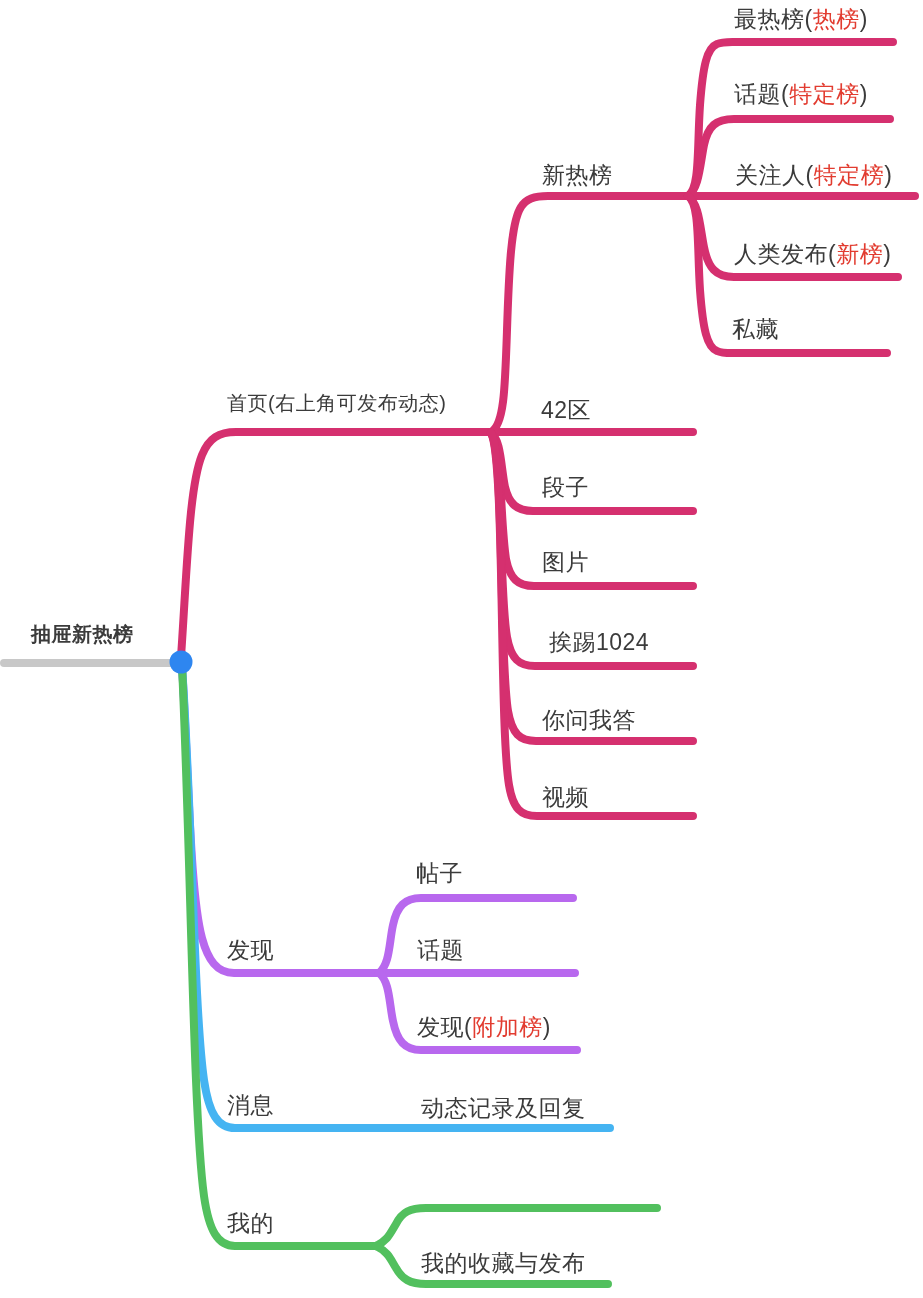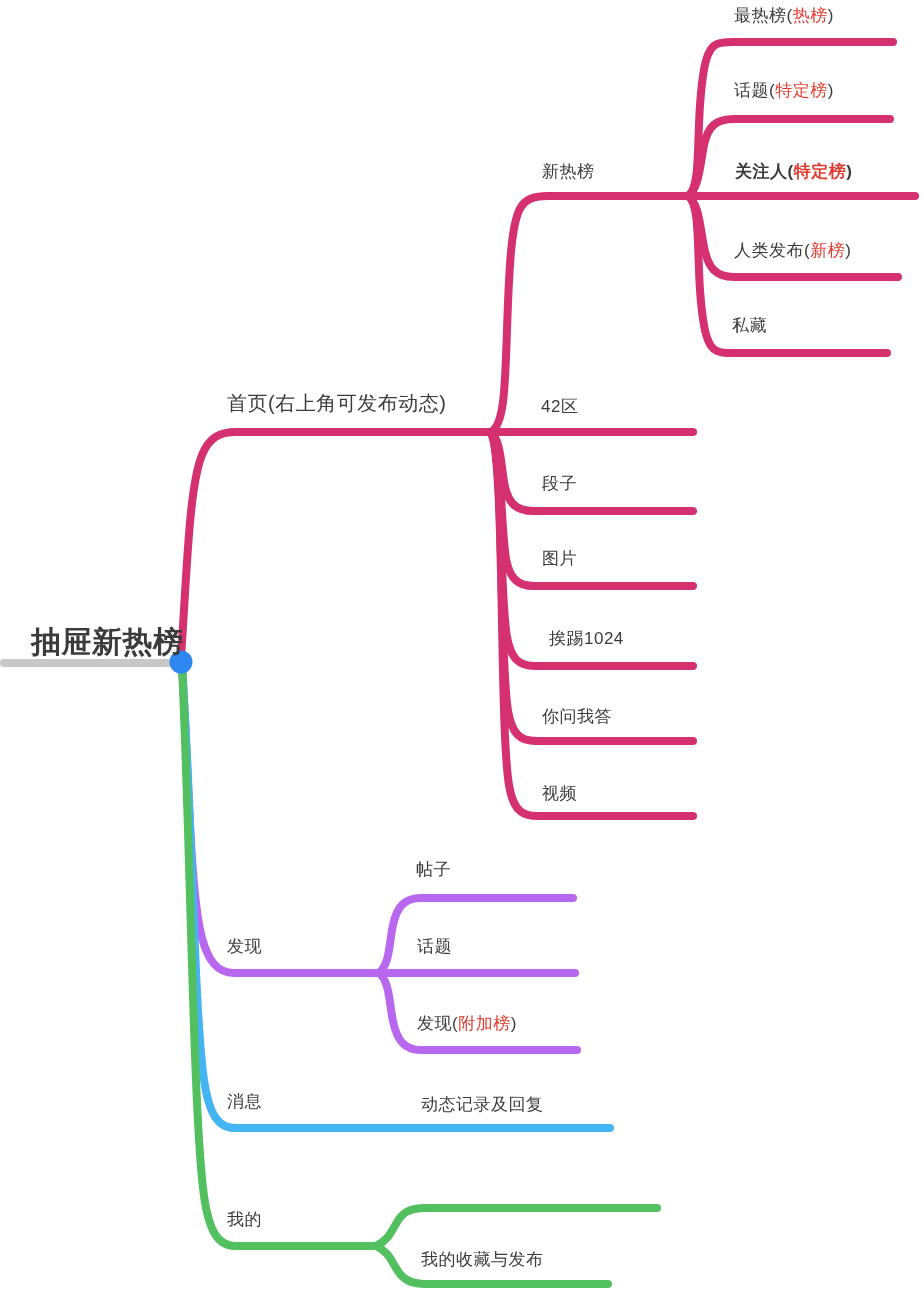--- a/index.html
+++ b/index.html
@@ -12,30 +12,31 @@
     overflow: hidden;
   }
   #wires {
     position: absolute;
     left: 0; top: 0;
     width: 923px; height: 1298px;
   }
   .node {
     position: absolute;
     color: #3b3b3b;
-    font-size: 17px;
+    font-size: 23px;
     line-height: 1.2;
     white-space: nowrap;
     letter-spacing: 0.5px;
     cursor: default;
   }
   .node .red { color: #e23c30; }
   .root-label {
-    font-size: 30px;
+    font-size: 20px;
     font-weight: 600;
+    font-family: Liberation Mono, monospace;
   }
 </style>
 </head>
 <body>
 
 <div id="stage">
 
   <svg id="wires" viewBox="0 0 923 1298" fill="none" stroke-linecap="round" stroke-linejoin="round">
 
     <g stroke-width="8" stroke="#d5306f">
@@ -86,21 +87,21 @@
   </div>
 
   <div class="node" style="left:734px; top:6px;">
     <span>最热榜(</span><span class="red">热榜</span><span>)</span>
   </div>
 
   <div class="node" style="left:734px; top:81px;">
     <span>话题(</span><span class="red">特定榜</span><span>)</span>
   </div>
 
-  <div class="node" style="left:735px; top:162px;font-weight:bold;">
+  <div class="node" style="left:735px; top:162px;">
     <span>关注人(</span><span class="red">特定榜</span><span>)</span>
   </div>
 
   <div class="node" style="left:734px; top:241px;">
     <span>人类发布(</span><span class="red">新榜</span><span>)</span>
   </div>
 
   <div class="node" style="left:732px; top:316px;">
     <span>私藏</span>
   </div>

